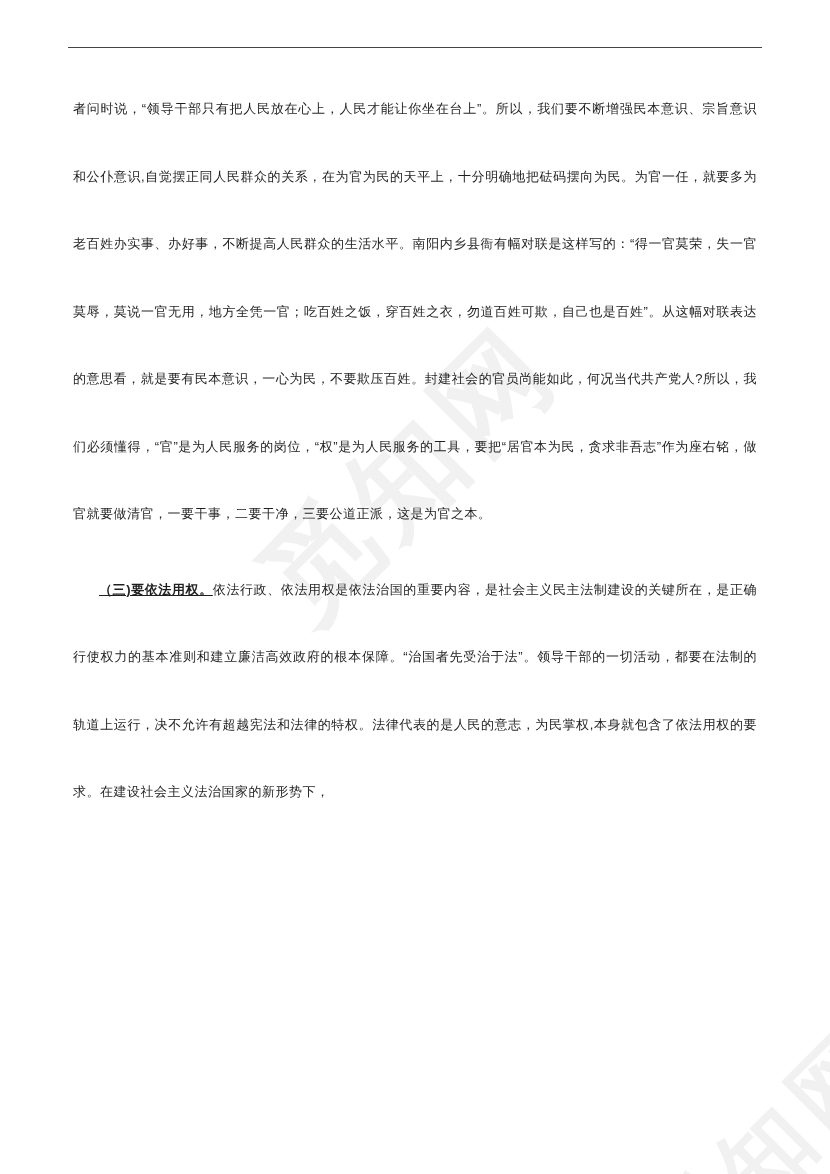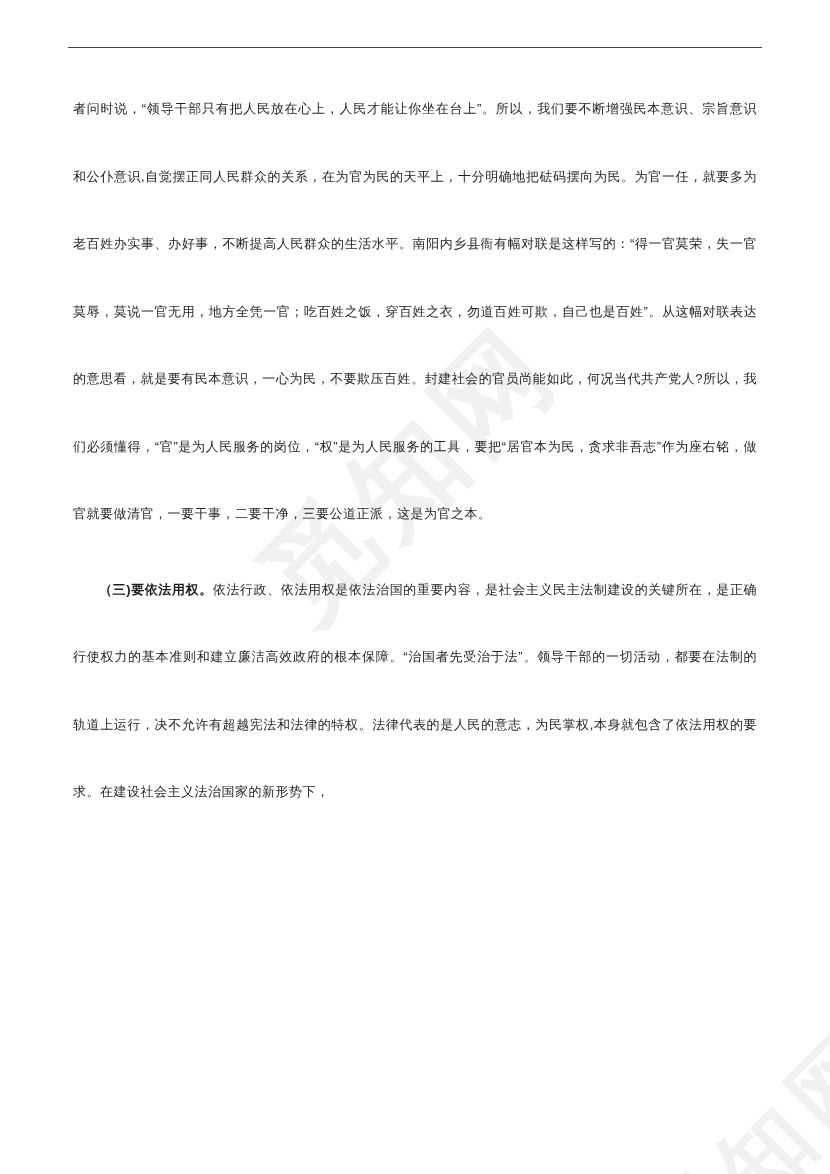--- a/index.html
+++ b/index.html
@@ -37,20 +37,21 @@
     text-align: justify;
     letter-spacing: 0.5px;
     color: #1f1f1f;
   }
   .content p.indented {
     text-indent: 2em;
     margin-top: 8px;
   }
   .bold-lead {
     font-weight: bold;
+    text-decoration: underline;
   }
   .watermark {
     position: absolute;
     transform: rotate(-45deg);
     font-size: 110px;
     font-weight: bold;
     color: rgba(120, 120, 120, 0.10);
     white-space: nowrap;
     pointer-events: none;
     user-select: none;

